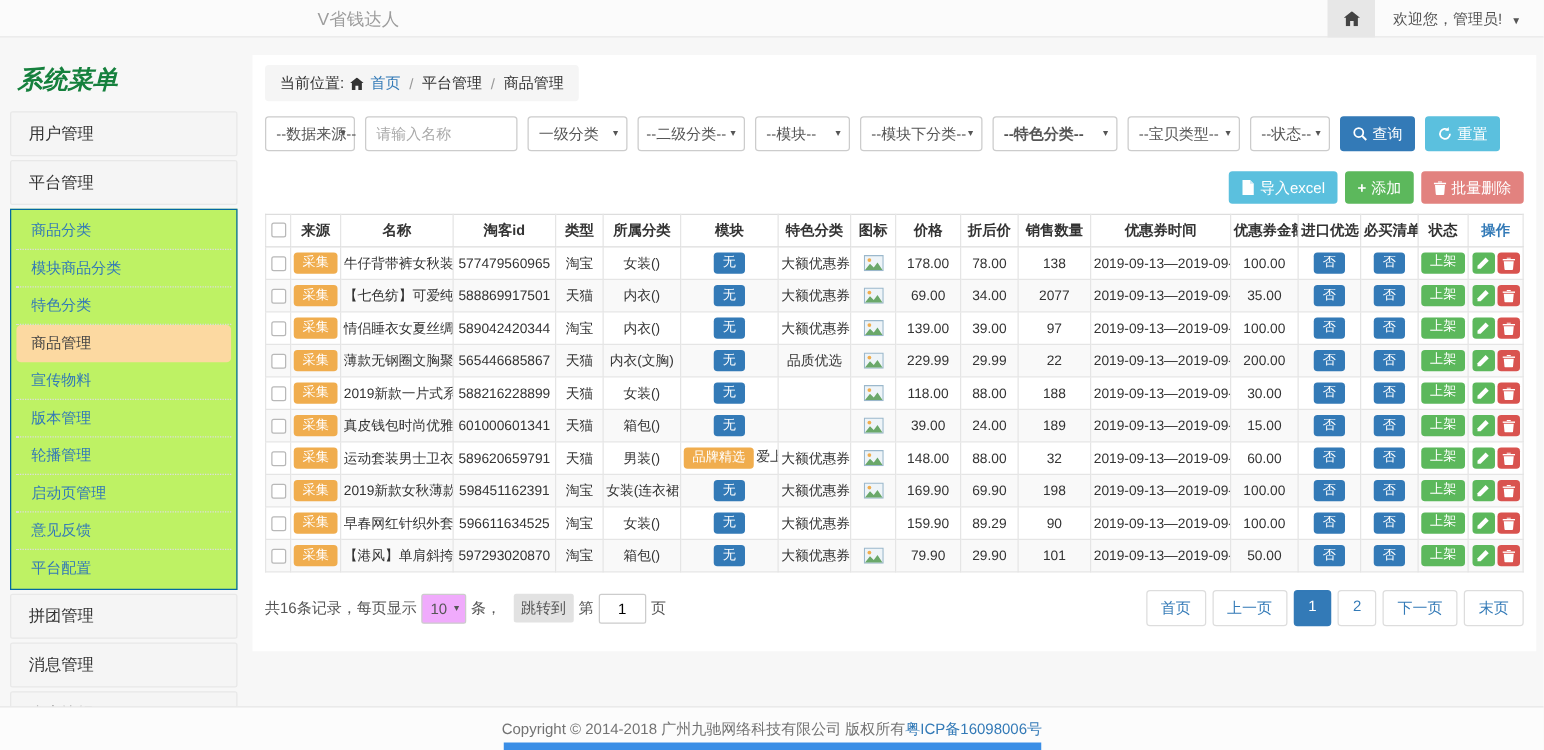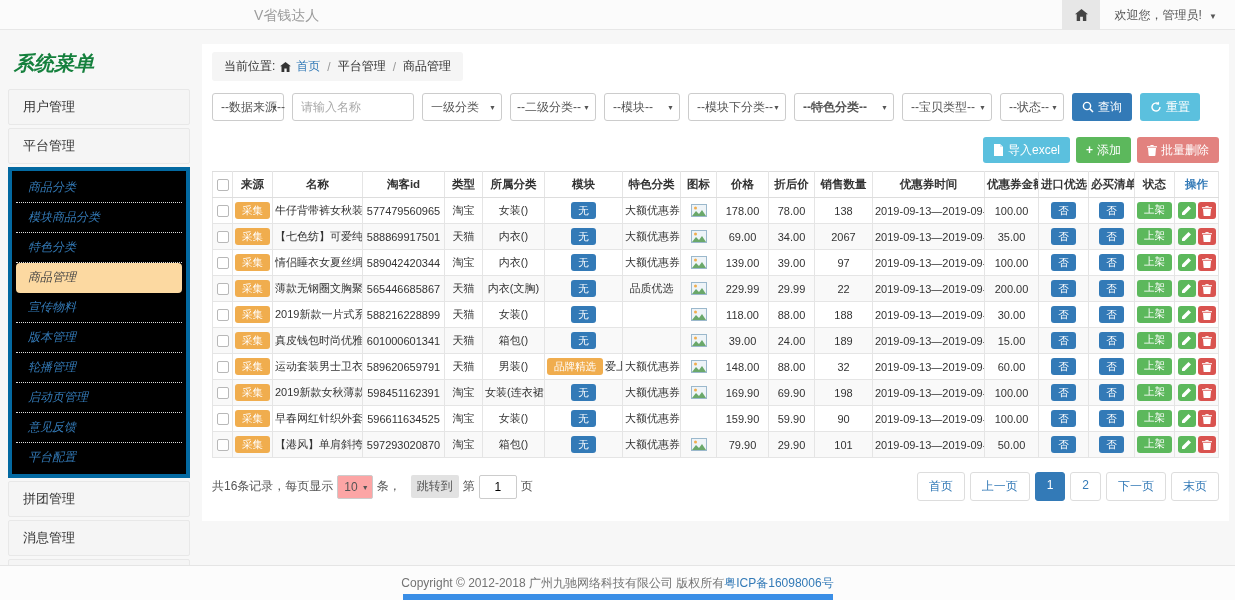--- a/index.html
+++ b/index.html
@@ -13,21 +13,21 @@
   .home-btn { width:38px; height:30px; background:#e7e7e7; display:flex; align-items:center; justify-content:center; cursor:pointer; }
   .welcome { padding:0 18px 0 14px; color:#555; font-size:12px; cursor:pointer; }
   .welcome .caret { font-size:8px; color:#555; margin-left:4px; }
 
   .wrap { display:flex; padding:14px 10px 0 8px; }
 
   
   .sidebar { width:182px; flex:none; }
   .sb-title { color:#15803d; font-weight:bold; font-size:20px; padding:6px 4px 12px 6px;font-style:italic; }
   .sb-item { background:#f5f5f5; border:1px solid #e8e8e8; border-radius:2px; padding:8px 14px; margin-bottom:3px; font-size:13px; color:#333; cursor:pointer; }
-  .sb-sub { background:#000000; border:4px solid #0369a1; margin-bottom:3px; padding:2px 4px;font-style:italic; }
+  .sb-sub { background:#bef264; border:1px solid #0369a1; margin-bottom:3px; padding:2px 4px; }
   .sb-sub-item { padding:6px 12px; font-size:12px; color:#337ab7; border-bottom:1px dotted #ddd; cursor:pointer; }
   .sb-sub-item:last-child { border-bottom:none; }
   .sb-sub-item.active { background:#fcd9a1; border-radius:4px; color:#444; border-bottom-color:transparent; }
 
   
   .main { flex:1; margin-left:12px; }
   .panel { background:#fff; padding:8px 10px 20px; }
   .breadcrumb { display:inline-flex; align-items:center; gap:5px; background:#f5f5f5; border-radius:3px; padding:6px 12px; font-size:12px; color:#333; }
   .breadcrumb a { color:#337ab7; text-decoration:none; cursor:pointer; }
   .crumb-sep { color:#999; padding:0 2px; }
@@ -58,21 +58,21 @@
   .mini-btn { display:inline-flex; align-items:center; justify-content:center; width:18px; height:17px; border-radius:3px; cursor:pointer; vertical-align:middle; }
   .mini-edit { background:#5cb85c; margin-right:2px; }
   .mini-del { background:#d9534f; }
   .cbx { display:inline-block; width:12px; height:12px; border:1px solid #b8b8b8; border-radius:2px; background:#fff; vertical-align:middle; cursor:pointer; }
   .ops-head { color:#337ab7; }
   .module-suffix { margin-left:2px; }
 
   
   .pagebar { display:flex; justify-content:space-between; align-items:center; margin-top:14px; font-size:12px; color:#555; }
   .pagebar-left { display:flex; align-items:center; gap:4px; }
-  .pp-select { height:24px; border:1px solid #ccc; border-radius:2px; background:#fca5a5; display:inline-flex; align-items:center; padding:0 14px 0 6px; position:relative; cursor:pointer; }
+  .pp-select { height:24px; border:1px solid #ccc; border-radius:2px; background:#f0abfc; display:inline-flex; align-items:center; padding:0 14px 0 6px; position:relative; cursor:pointer; }
   .pp-select .caret { position:absolute; right:3px; top:8px; font-size:7px; color:#555; }
   .jump-chip { background:#e2e2e2; padding:3px 6px; border-radius:2px; margin-left:6px; cursor:pointer; }
   .jump-input { width:38px; height:24px; border:1px solid #ccc; border-radius:2px; text-align:center; font-size:12px; font-family:inherit; }
   .pager { display:flex; gap:5px; }
   .pager-btn { border:1px solid #ddd; background:#fff; color:#337ab7; border-radius:3px; padding:5px 11px; font-size:12px; cursor:pointer; }
   .pager-btn.active { background:#337ab7; border-color:#337ab7; color:#fff; }
 
   
   .footer { position:absolute; left:0; right:0; bottom:0; height:35px; background:#fcfcfc; border-top:1px solid #e5e5e5; text-align:center; padding-top:9px; font-size:12px; color:#737373; z-index:5; }
   .footer a { color:#337ab7; text-decoration:none; cursor:pointer; }
@@ -298,21 +298,21 @@
               <td>内衣()</td>
               <td><span class="badge badge-blue">无</span></td>
               <td>大额优惠券</td>
               <td><svg width="16" height="13" viewBox="0 0 16 13" class="icon-svg">
                   <rect x="0.5" y="0.5" width="15" height="12" fill="#eef4f8" stroke="#9bb8cc"></rect>
                   <circle cx="4.5" cy="4" r="1.5" fill="#f0ad4e"></circle>
                   <path d="M1 12l4-5 3 3 3-4 4 6z" fill="#6aa86a"></path>
                 </svg></td>
               <td>69.00</td>
               <td>34.00</td>
-              <td>2067</td>
+              <td>2077</td>
               <td>2019-09-13—2019-09-18</td>
               <td>35.00</td>
               <td><span class="badge badge-blue">否</span></td>
               <td><span class="badge badge-blue">否</span></td>
               <td><span class="badge badge-green">上架</span></td>
               <td><span class="mini-btn mini-edit">
                   <svg width="11" height="11" viewBox="0 0 11 11" class="icon-svg">
                     <path d="M1 7.5V10h2.5L10 3.5 7.5 1z" fill="#fff"></path>
                   </svg>
                 </span><span class="mini-btn mini-del">
@@ -531,21 +531,21 @@
               <td><span class="cbx"></span></td>
               <td><span class="badge badge-orange">采集</span></td>
               <td>早春网红针织外套女春...</td>
               <td>596611634525</td>
               <td>淘宝</td>
               <td>女装()</td>
               <td><span class="badge badge-blue">无</span></td>
               <td>大额优惠券</td>
               <td></td>
               <td>159.90</td>
-              <td>59.90</td>
+              <td>89.29</td>
               <td>90</td>
               <td>2019-09-13—2019-09-17</td>
               <td>100.00</td>
               <td><span class="badge badge-blue">否</span></td>
               <td><span class="badge badge-blue">否</span></td>
               <td><span class="badge badge-green">上架</span></td>
               <td><span class="mini-btn mini-edit">
                   <svg width="11" height="11" viewBox="0 0 11 11" class="icon-svg">
                     <path d="M1 7.5V10h2.5L10 3.5 7.5 1z" fill="#fff"></path>
                   </svg>
@@ -614,15 +614,15 @@
             <span class="pager-btn">2</span>
             <span class="pager-btn">下一页</span>
             <span class="pager-btn">末页</span>
           </div>
       </div>
     </div>
   </div>
 </div>
 
 <div class="footer">
-  <span>Copyright © 2012-2018 广州九驰网络科技有限公司 版权所有</span><a>粤ICP备16098006号</a>
+  <span>Copyright © 2014-2018 广州九驰网络科技有限公司 版权所有</span><a>粤ICP备16098006号</a>
 </div>
 <div class="bottom-bar"></div>
 
 </body></html>

